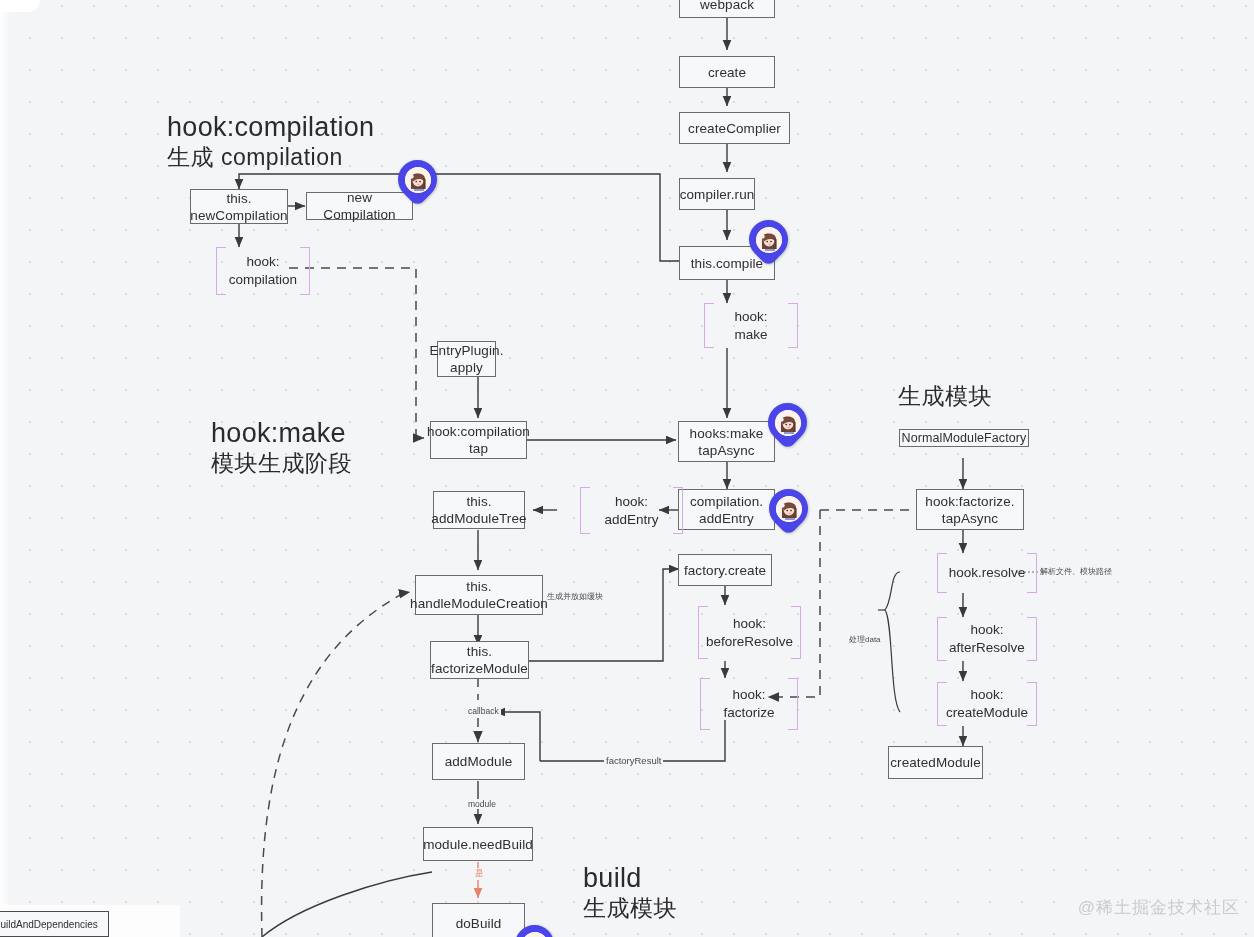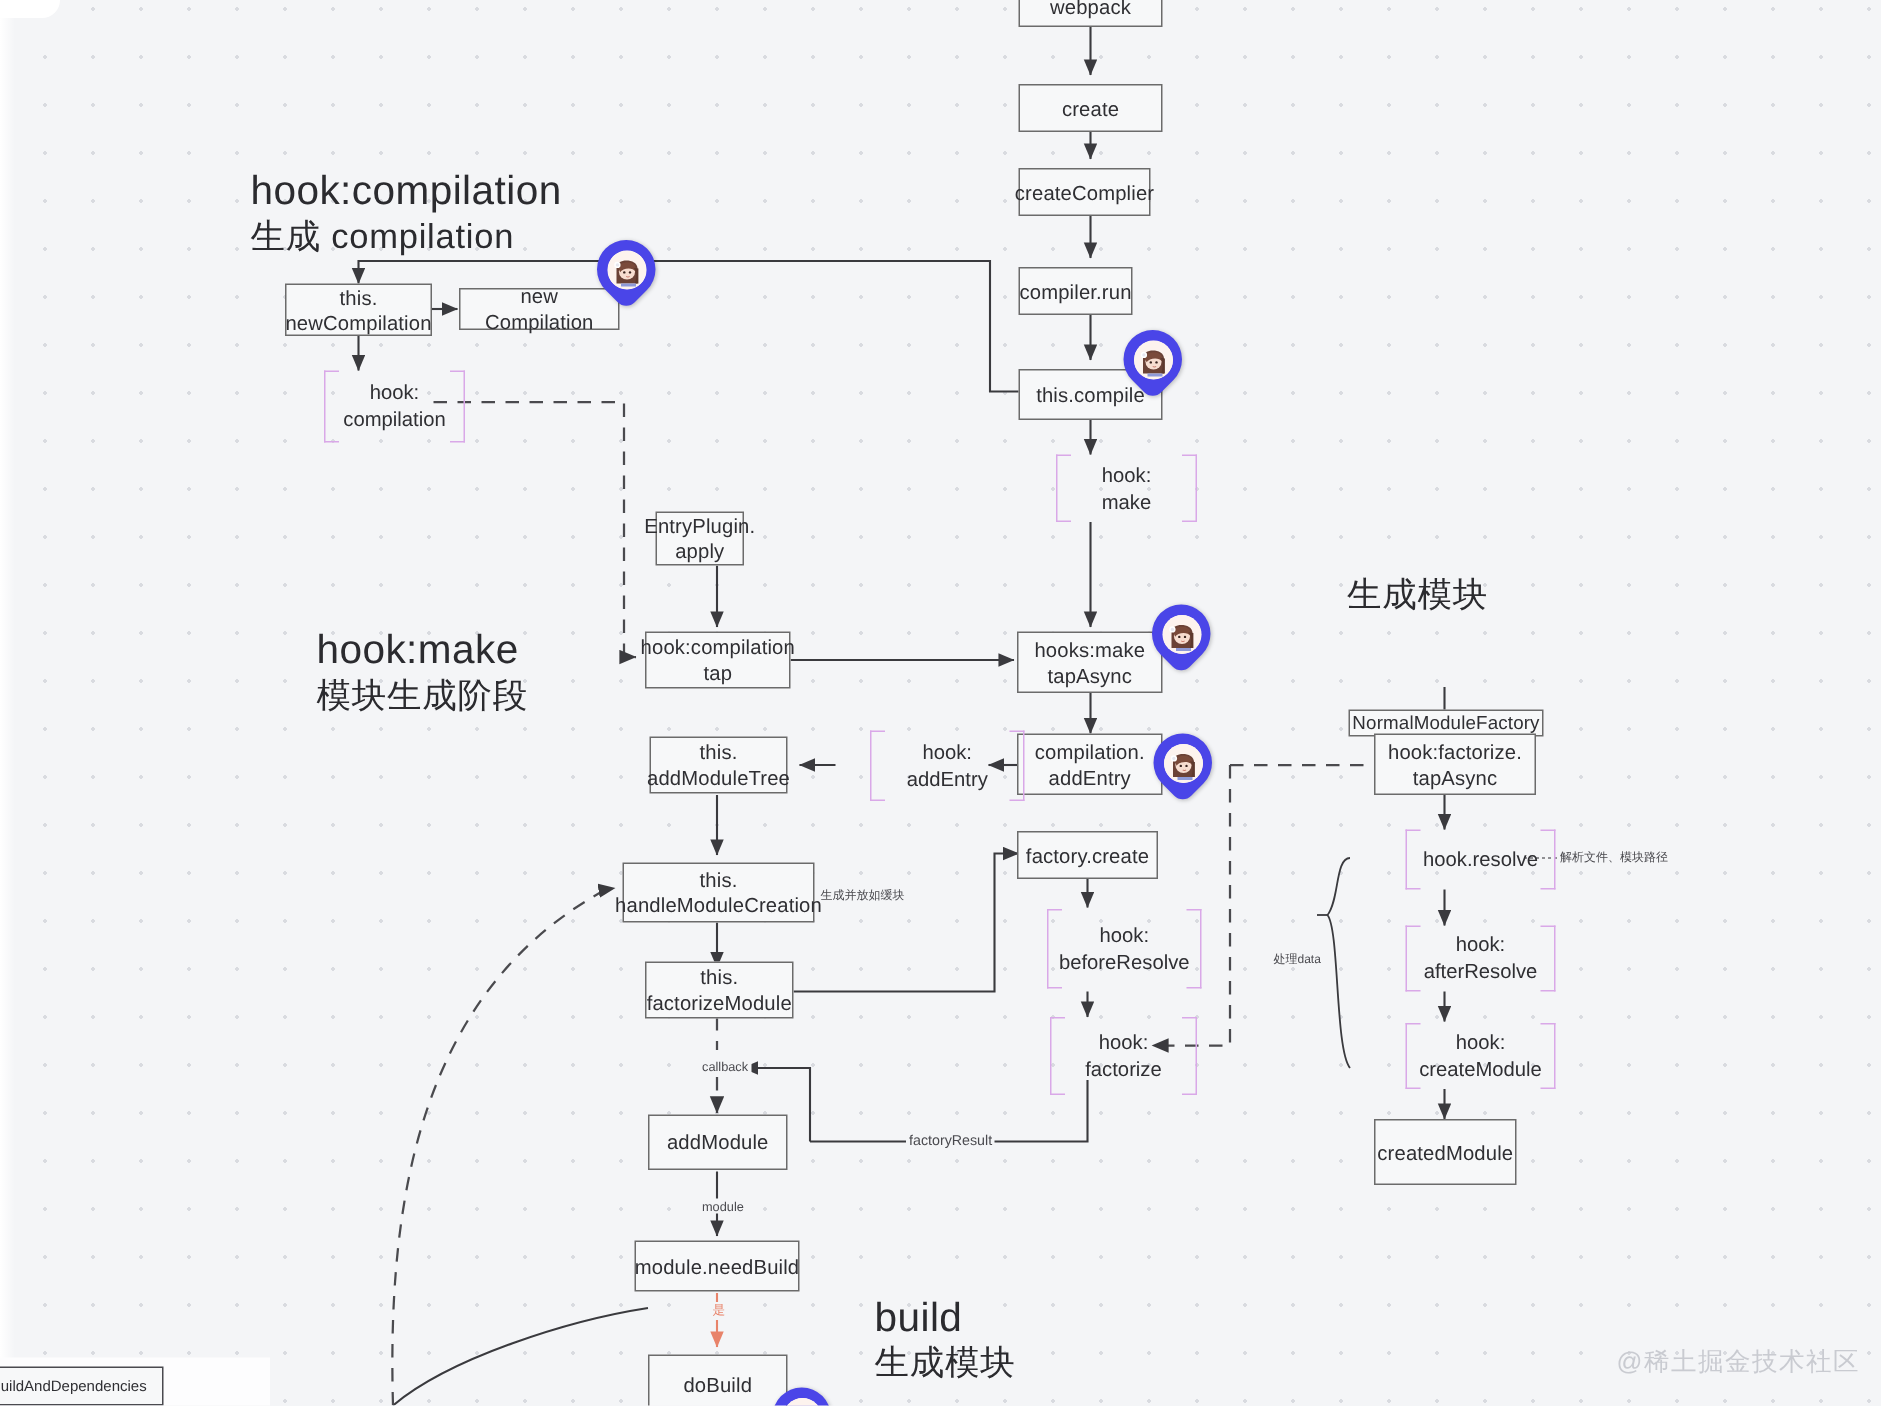--- a/index.html
+++ b/index.html
@@ -175,21 +175,21 @@
     <path d="M885,610 L878,610"></path>
   </g>
 </svg>
 
 <div class="node" style="left:679px;top:-10px;width:96px;height:28px;">
     <span>webpack</span>
   </div>
 <div class="node" style="left:679px;top:56px;width:96px;height:32px;">
     <span>create</span>
   </div>
-<div class="node" style="left:679px;top:112px;width:88px;height:32px;">
+<div class="node" style="left:679px;top:112px;width:111px;height:32px;">
     <span>createComplier</span>
   </div>
 <div class="node" style="left:679px;top:178px;width:76px;height:32px;">
     <span>compiler.run</span>
   </div>
 <div class="node" style="left:679px;top:246px;width:96px;height:34px;">
     <span>this.compile</span>
   </div>
 
 <div class="node two" style="left:190px;top:189px;width:98px;height:35px;">
@@ -234,28 +234,28 @@
 <div class="node" style="left:423px;top:827px;width:110px;height:34px;">
     <span>module.needBuild</span>
   </div>
 <div class="node" style="left:432px;top:903px;width:93px;height:40px;">
     <span>doBuild</span>
   </div>
 
 <div class="node" style="left:678px;top:554px;width:94px;height:32px;">
     <span>factory.create</span>
   </div>
-<div class="node" style="left:899px;top:429px;width:130px;height:18px;font-size:12.5px;margin-top:44px;">
+<div class="node" style="left:899px;top:429px;width:130px;height:18px;font-size:12.5px;">
     <span>NormalModuleFactory</span>
   </div>
 <div class="node two" style="left:916px;top:489px;width:108px;height:41px;">
     <span style="white-space:pre-line">hook:factorize.
 tapAsync</span>
   </div>
-<div class="node" style="left:916px;top:746px;width:95px;height:44px;">
+<div class="node" style="left:888px;top:746px;width:95px;height:33px;">
     <span>createdModule</span>
   </div>
 
 <div class="partial-white" style="left:-10px;top:905px;width:190px;height:40px;"></div>
 <div class="partial-node" style="left:-58px;top:911px;width:167px;height:26px;">
     <span>leModuleBuildAndDependencies</span>
   </div>
 
 <div class="hook" style="left:192px;top:247px;width:94px;height:48px;">
   <span class="br l"></span>

